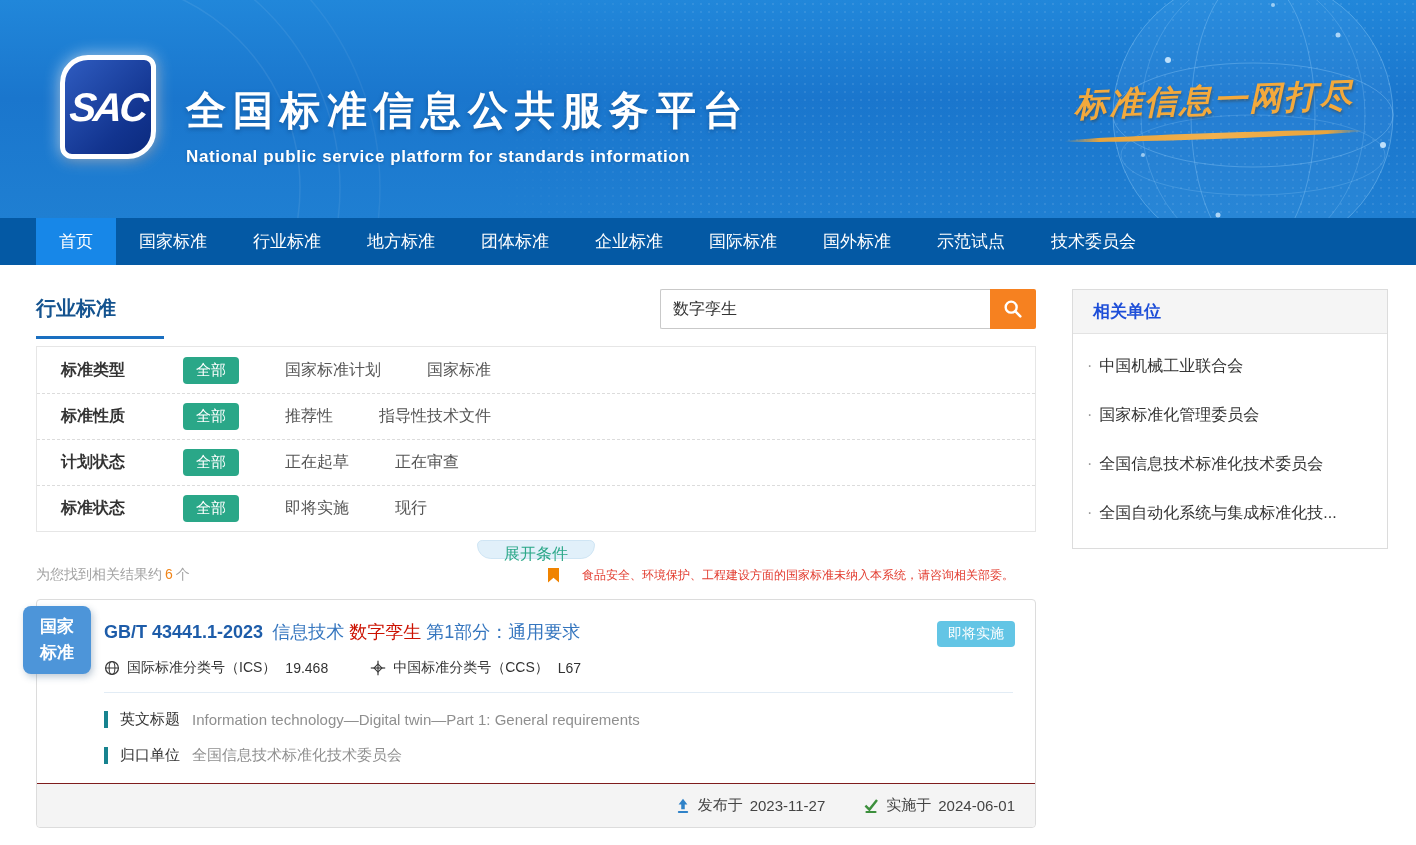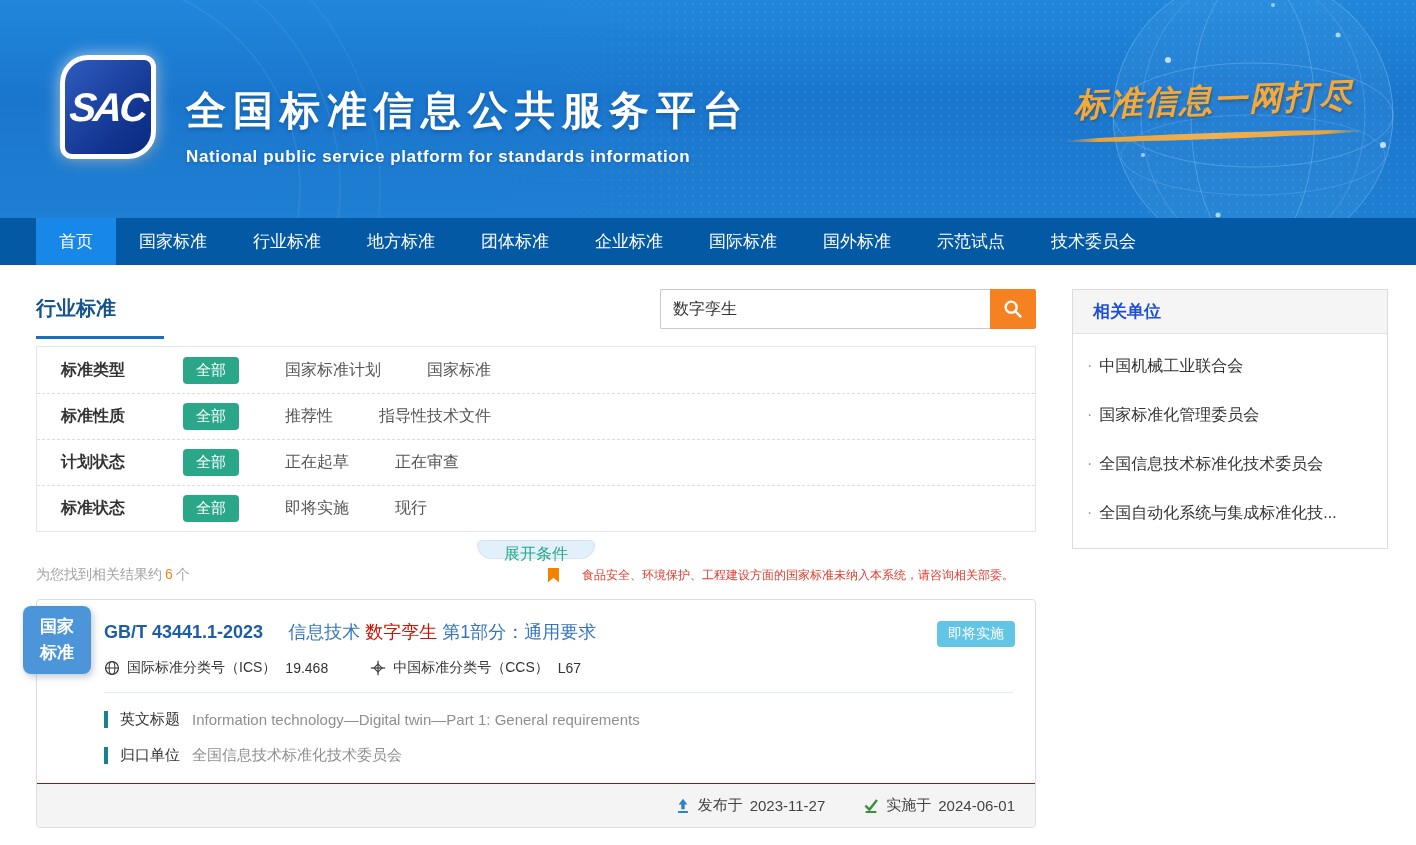--- a/index.html
+++ b/index.html
@@ -81,21 +81,21 @@
     clip-path:polygon(0 0,100% 0,100% 100%,50% 68%,0 100%); }
 
   
   .card { position:relative; margin-top:15px; border:1px solid #dcdcdc; border-radius:4px; }
   .type-badge { position:absolute; left:-14px; top:6px; width:68px; height:68px;
     background:#4d95d9; border-radius:8px; color:#fff; font-weight:bold; font-size:17px;
     display:flex; flex-direction:column; align-items:center; justify-content:center;
     line-height:1.55; box-shadow:2px 3px 7px rgba(40,80,120,.3); }
   .card-body { padding:20px 20px 18px 67px; }
   .card-title { font-size:18px; cursor:pointer; }
-  .card-title .code { color:#1d5ca9; font-weight:bold; margin-right:20px; }
+  .card-title .code { color:#1d5ca9; font-weight:bold; margin-right:4px; }
   .card-title .t-blue { color:#3576bf; }
   .card-title .t-red { color:#cc1100; }
   .status-badge { position:absolute; top:21px; right:20px; background:#63c5e5; color:#fff;
     font-size:14px; padding:4px 11px; border-radius:4px; }
   .card-meta { margin-top:15px; display:flex; gap:42px; font-size:14px; color:#333;
     align-items:flex-end; }
   .card-meta .m-item { display:flex; align-items:center; gap:7px; }
   .card-meta .m-val { margin-left:2px; }
   .card-divider { margin-top:15px; border-bottom:1px solid #e2ecf5; margin-right:2px; }
   .detail-row { margin-top:17px; display:flex; align-items:center; font-size:15px; }

